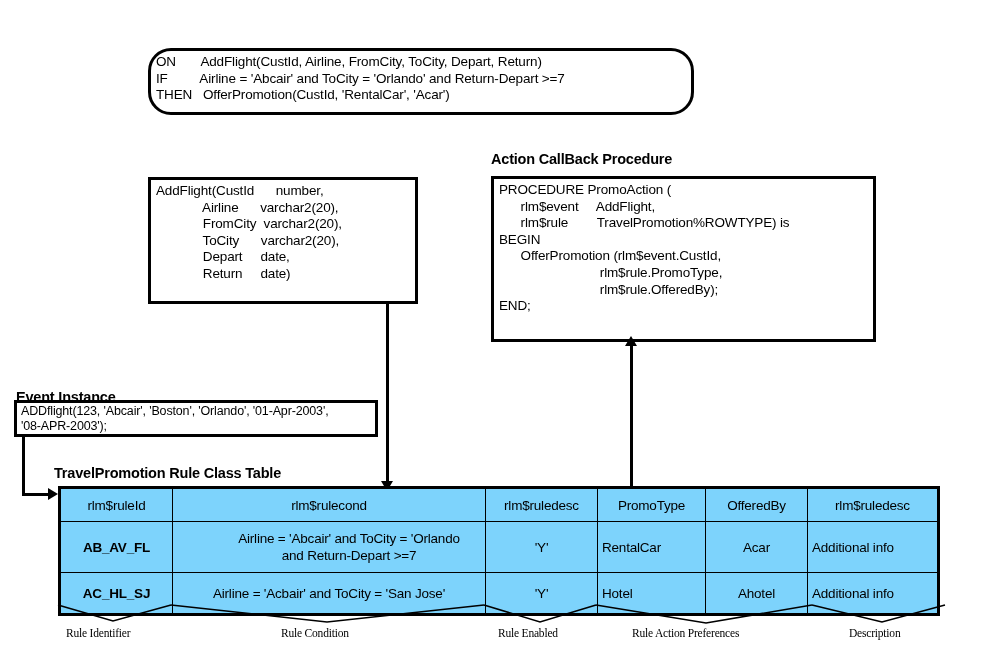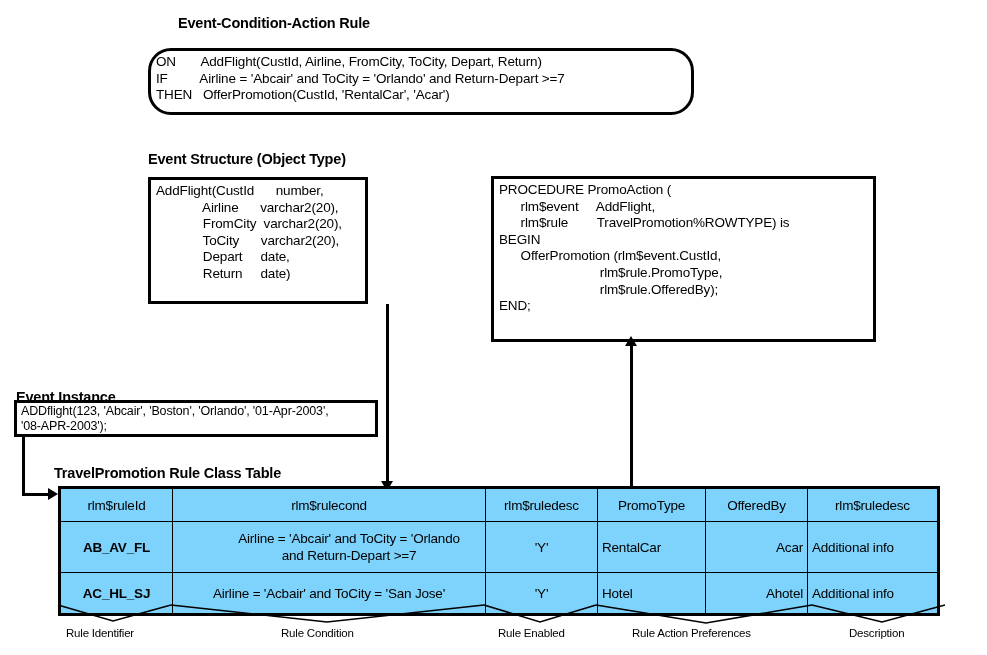--- a/index.html
+++ b/index.html
@@ -92,62 +92,62 @@
     height: 44px;
   }
   table.rule-table tr.data-row2 td {
     height: 34px;
     margin-top: 17px;
   }
   td.c-ruleid   { text-align: center; font-weight: bold; }
   td.c-rulecond { text-align: center; }
   td.c-enabled  { text-align: center; }
   td.c-promo    { text-align: left; }
-  td.c-offered  { text-align: right; }
+  td.c-offered  { text-align: center; }
   td.c-desc     { text-align: left; }
 
   .caption {
     font-size: 11.5px;
     letter-spacing: -0.2px;
     white-space: nowrap;
     line-height: 1;
+    font-family: Liberation Serif, serif;
   }
   svg.brace-layer {
     position: absolute;
     left: 0; top: 0;
     pointer-events: none;
   }
 </style>
 </head>
 <body>
 
 <div id="canvas">
 
-  <div class="abs section-title" style="left:178px; top:16px;">Event-Condition-Action Rule</div>
 
   <div class="abs code-box" style="left:148px; top:48px; width:546px; height:67px;border-radius:23px;">
     <pre>ON       AddFlight(CustId, Airline, FromCity, ToCity, Depart, Return)
 IF         Airline = 'Abcair' and ToCity = 'Orlando' and Return-Depart &gt;=7
 THEN   OfferPromotion(CustId, 'RentalCar', 'Acar')</pre>
   </div>
 
-  <div class="abs section-title" style="left:148px; top:152px;">Event Structure (Object Type)</div>
-
-  <div class="abs code-box" style="left:148px; top:177px; width:220px; height:127px;">
+
+  <div class="abs code-box" style="left:148px; top:177px; width:270px; height:127px;">
     <pre>AddFlight(CustId      number,
              Airline      varchar2(20),
              FromCity  varchar2(20),
              ToCity      varchar2(20),
              Depart     date,
              Return     date)</pre>
   </div>
 
   <div class="line-v" style="left:386px; top:304px; height:182px;"></div>
   <div class="arrow-down" style="left:381px; top:481px;"></div>
 
+  <div class="abs section-title" style="left:491px; top:152px;">Action CallBack Procedure</div>
 
   <div class="abs code-box" style="left:491px; top:176px; width:385px; height:166px;">
     <pre>PROCEDURE PromoAction (
       rlm$event     AddFlight,
       rlm$rule        TravelPromotion%ROWTYPE) is
 BEGIN
       OfferPromotion (rlm$event.CustId,
                             rlm$rule.PromoType,
                             rlm$rule.OfferedBy);
 END;</pre>

